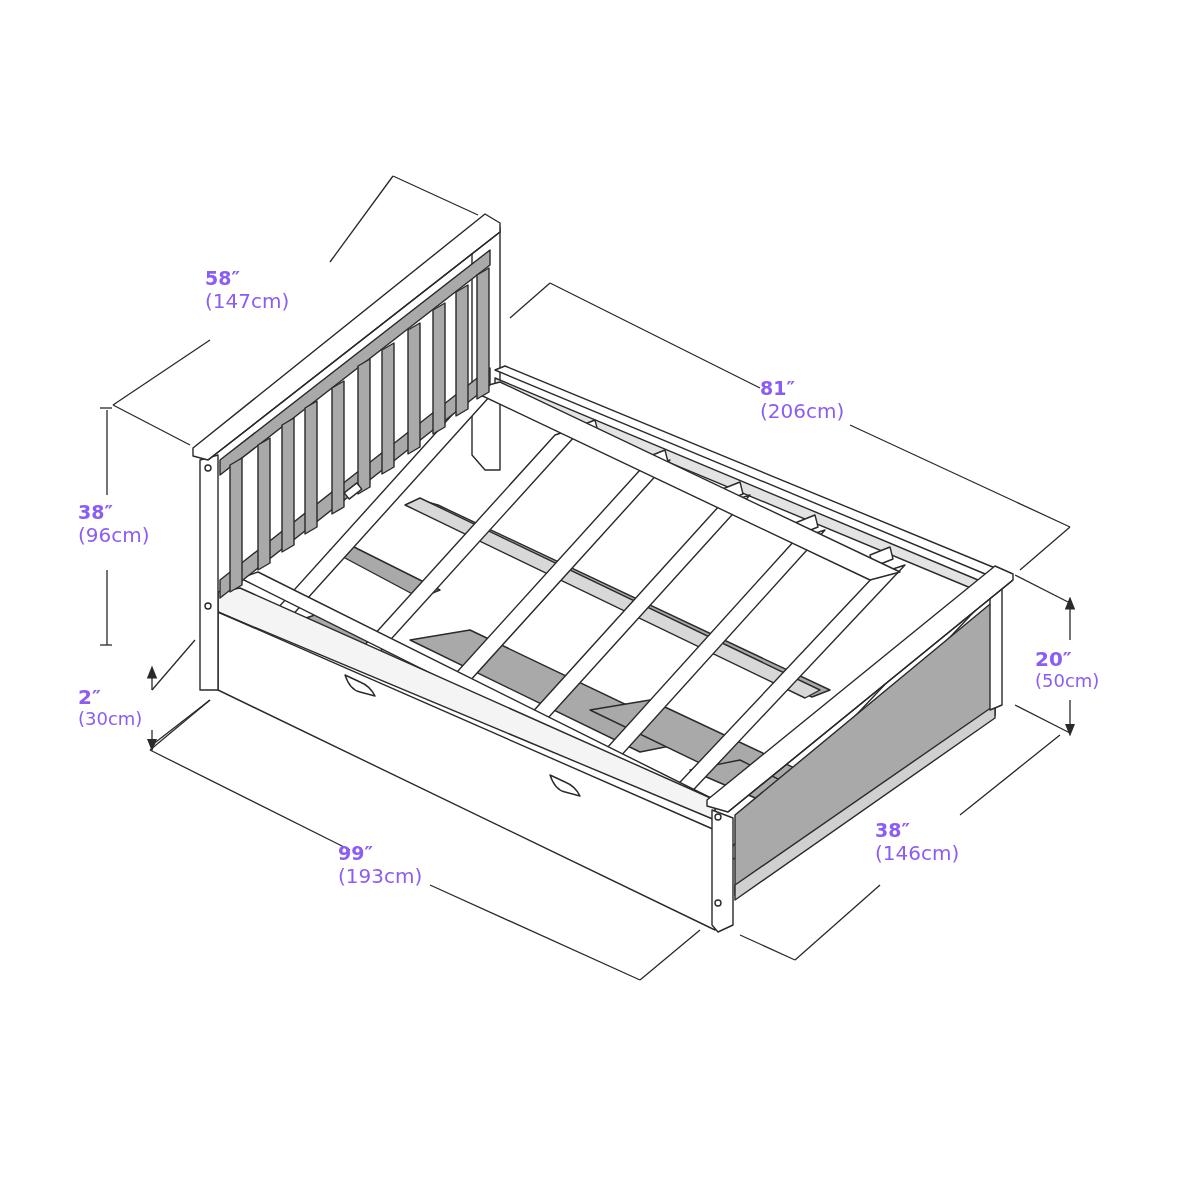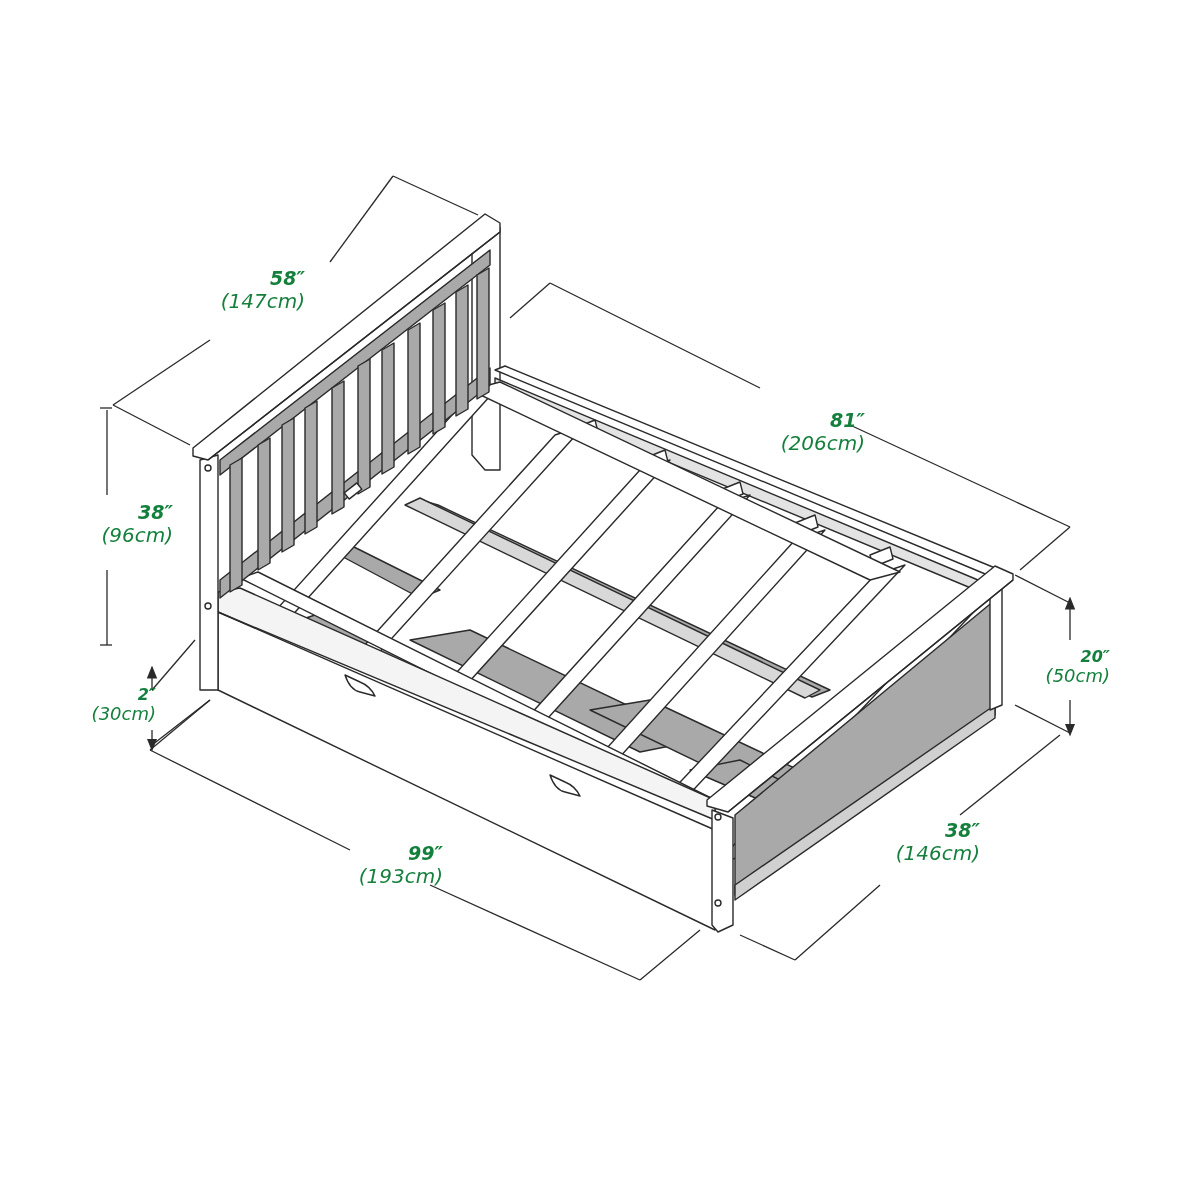--- a/index.html
+++ b/index.html
@@ -1,22 +1,22 @@
 <!DOCTYPE html>
 <html><head>
   <meta charset="utf-8">
   <style>
     html, body { margin: 0; padding: 0; background: #ffffff; }
     body { width: 1200px; height: 1200px; position: relative; overflow: hidden;
            font-family: "DejaVu Sans", "Liberation Sans", sans-serif; }
     #diagram { position: absolute; left: 0; top: 0; width: 1200px; height: 1200px; }
-    .dim-label { position: absolute; text-align: right; color: #15803d; line-height: 1.15; font-style: italic; }
+    .dim-label { position: absolute; text-align: left; color: #8b5cf6; line-height: 1.15; }
     .dim-label .imp { display: block; font-weight: bold; font-size: 19px; }
     .dim-label .met { display: block; font-size: 20px; font-weight: normal; }
-    .dim-label.small .imp { font-size: 16px; }
+    .dim-label.small .imp { font-size: 20px; }
     .dim-label.small .met { font-size: 18px; }
     svg line, svg polyline, svg polygon, svg path { stroke-linejoin: round; }
   </style>
 </head>
 <body>
 
 <svg id="diagram" viewBox="0 0 1200 1200" xmlns="http://www.w3.org/2000/svg">
   <defs>
     <marker id="arrow" markerWidth="10" markerHeight="10" refX="5" refY="5" orient="auto-start-reverse">
       <path d="M0,1 L10,5 L0,9 Z" fill="#2a2a2a"></path>
@@ -150,21 +150,21 @@
 <div class="dim-label" style="left:78px; top:502px; width:95px;">
   <span class="imp">38″</span>
   <span class="met">(96cm)</span>
 </div>
 
 <div class="dim-label small" style="left:78px; top:686px; width:78px;">
   <span class="imp">2″</span>
   <span class="met">(30cm)</span>
 </div>
 
-<div class="dim-label" style="left:760px; top:378px; width:105px;margin-top:32px;">
+<div class="dim-label" style="left:760px; top:378px; width:105px;">
   <span class="imp">81″</span>
   <span class="met">(206cm)</span>
 </div>
 
 <div class="dim-label small" style="left:1035px; top:648px; width:75px;">
   <span class="imp">20″</span>
   <span class="met">(50cm)</span>
 </div>
 
 <div class="dim-label" style="left:875px; top:820px; width:105px;">

